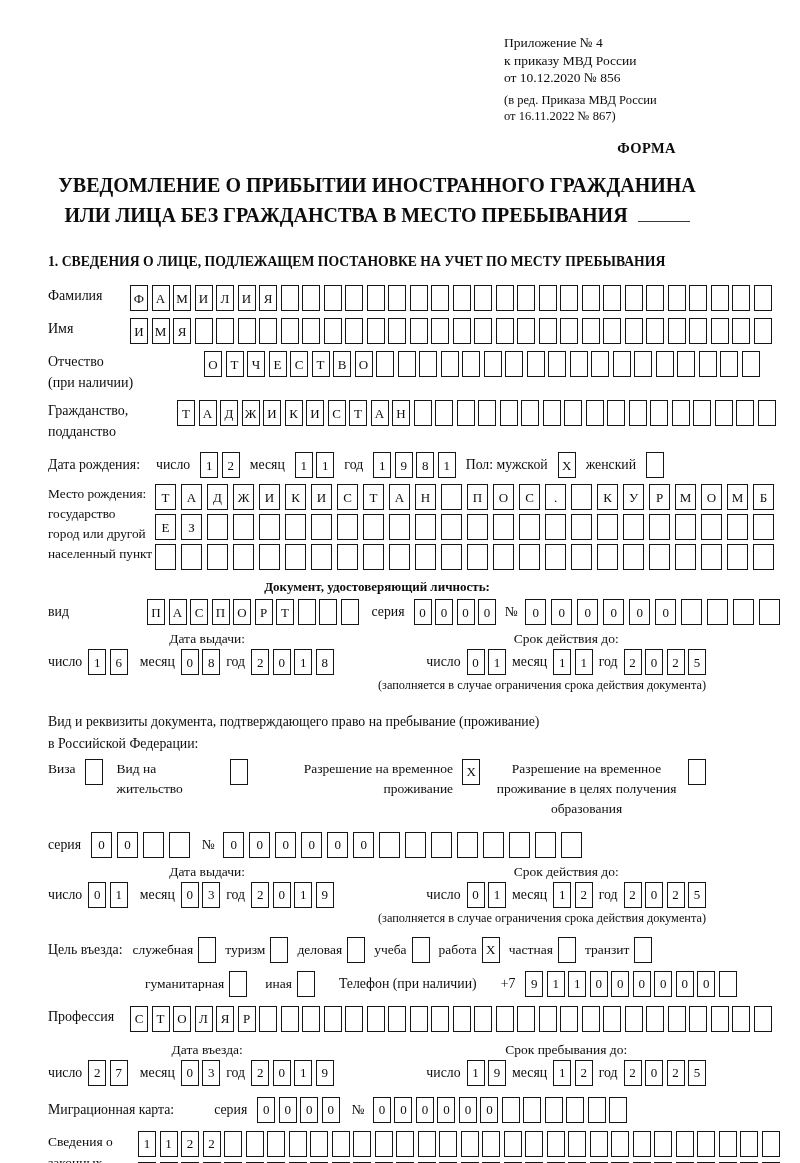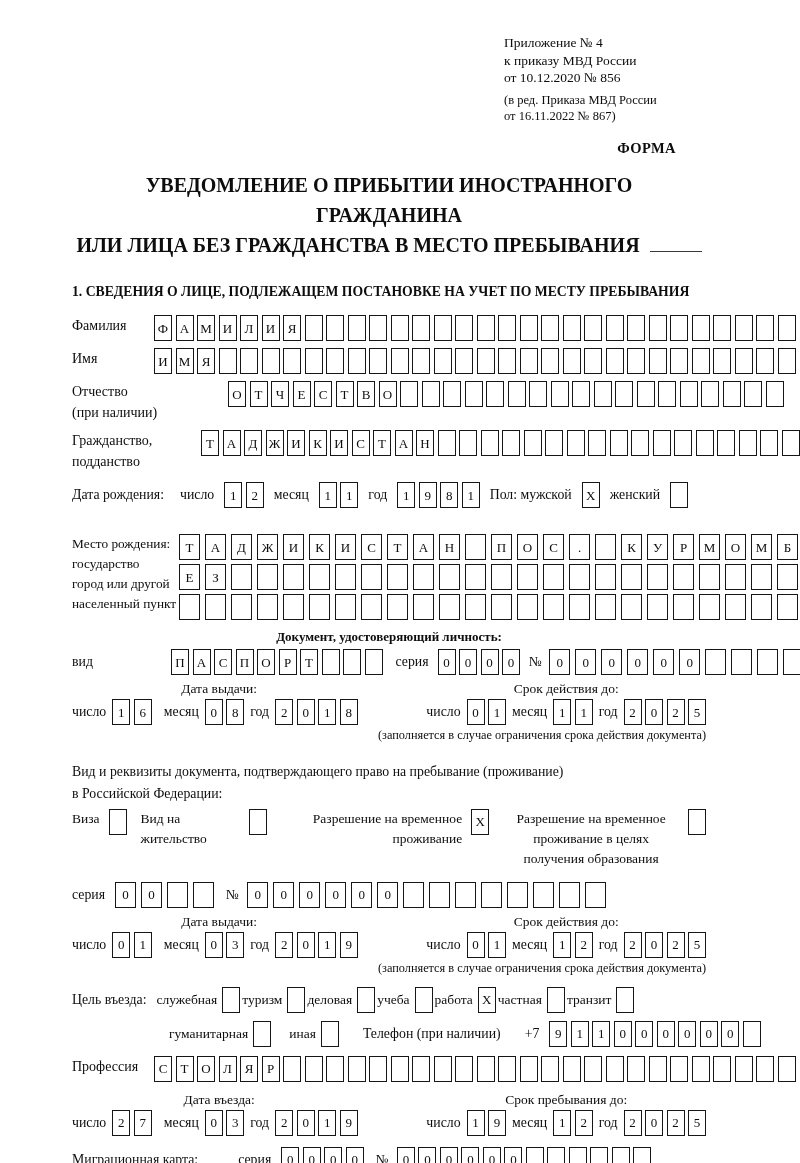--- a/index.html
+++ b/index.html
@@ -1,18 +1,18 @@
 <!DOCTYPE html>
 <html lang="ru"><head>
 <meta charset="utf-8">
 <style>
   html,body{margin:0;padding:0;}
   body{width:800px;height:1163px;background:#ffffff;color:#0d0d0d;
        font-family:"Liberation Serif",serif;overflow:hidden;}
-  .page{box-sizing:border-box;width:728px;height:1163px;padding:34px 22px 0 72px;}
+  .page{box-sizing:border-box;width:728px;height:1163px;padding:34px 22px 0 48px;}
 
   
   .appendix{width:196px;margin-left:auto;margin-right:6px;font-size:13.5px;line-height:1.3;}
   .amend{margin-top:5px;font-size:12.5px;line-height:1.3;}
   .forma{text-align:right;padding-right:30px;font-weight:bold;font-size:14.5px;margin-top:16px;letter-spacing:.4px;}
 
   .title{text-align:center;font-weight:bold;font-size:20px;line-height:1.5;margin-top:13px;}
   .blank{display:inline-block;width:52px;border-bottom:1.7px solid #3a3a3a;margin-left:10px;}
   .sec-head{font-weight:bold;font-size:13.7px;margin-top:24px;}
 
@@ -41,21 +41,21 @@
   .dnote{text-align:right;font-size:12.3px;margin-top:3px;}
 
   .intro{font-size:13.8px;margin-top:18px;line-height:1.55;}
 
   .res-opts{display:flex;align-items:flex-start;margin-top:5px;column-gap:14px;font-size:13.5px;}
   .res-opts .opt{display:flex;align-items:flex-start;column-gap:9px;}
   .res-opts .opt-label{line-height:1.5;}
   .res-opts .opt:nth-child(3) .opt-label{max-width:198px;text-align:right;}
   .res-opts .opt:nth-child(4) .opt-label{max-width:192px;text-align:center;}
 
-  .v-opts{display:flex;align-items:center;column-gap:2px;}
+  .v-opts{display:flex;align-items:center;column-gap:9px;}
   .v-opts .opt{display:flex;align-items:center;column-gap:5px;font-size:13.5px;}
   .indent145{margin-left:97px;}
 
   .rep{display:flex;margin-top:8px;}
   .rep-lbl{width:90px;font-size:13.5px;line-height:1.6;flex-shrink:0;}
   .rep-right{display:flex;flex-direction:column;row-gap:5px;} .gap10{column-gap:10px;}
   .ml40{margin-left:40px;} .ml12{margin-left:12px;} .ml6{margin-left:6px;}
 </style>
 </head>
 <body>
@@ -247,21 +247,21 @@
     <span class="lbl-inline">Пол: мужской</span>
     <span class="cells">
         <span class="cell">X</span>
       </span>
     <span class="lbl-inline">женский</span>
     <span class="cells">
         <span class="cell"></span>
       </span>
   </div>
 
-  <div class="frow" style="margin-top:26px">
+  <div class="frow" style="margin-top:6px">
     <div class="lbl w107" style="font-size:13.3px">
       <div>Место рождения:</div>
       <div>государство</div>
       <div>город или другой</div>
       <div>населенный пункт</div>
     </div>
     <div class="rows3">
       <div class="cells wide">
           <span class="cell">Т</span>
           <span class="cell">А</span>

